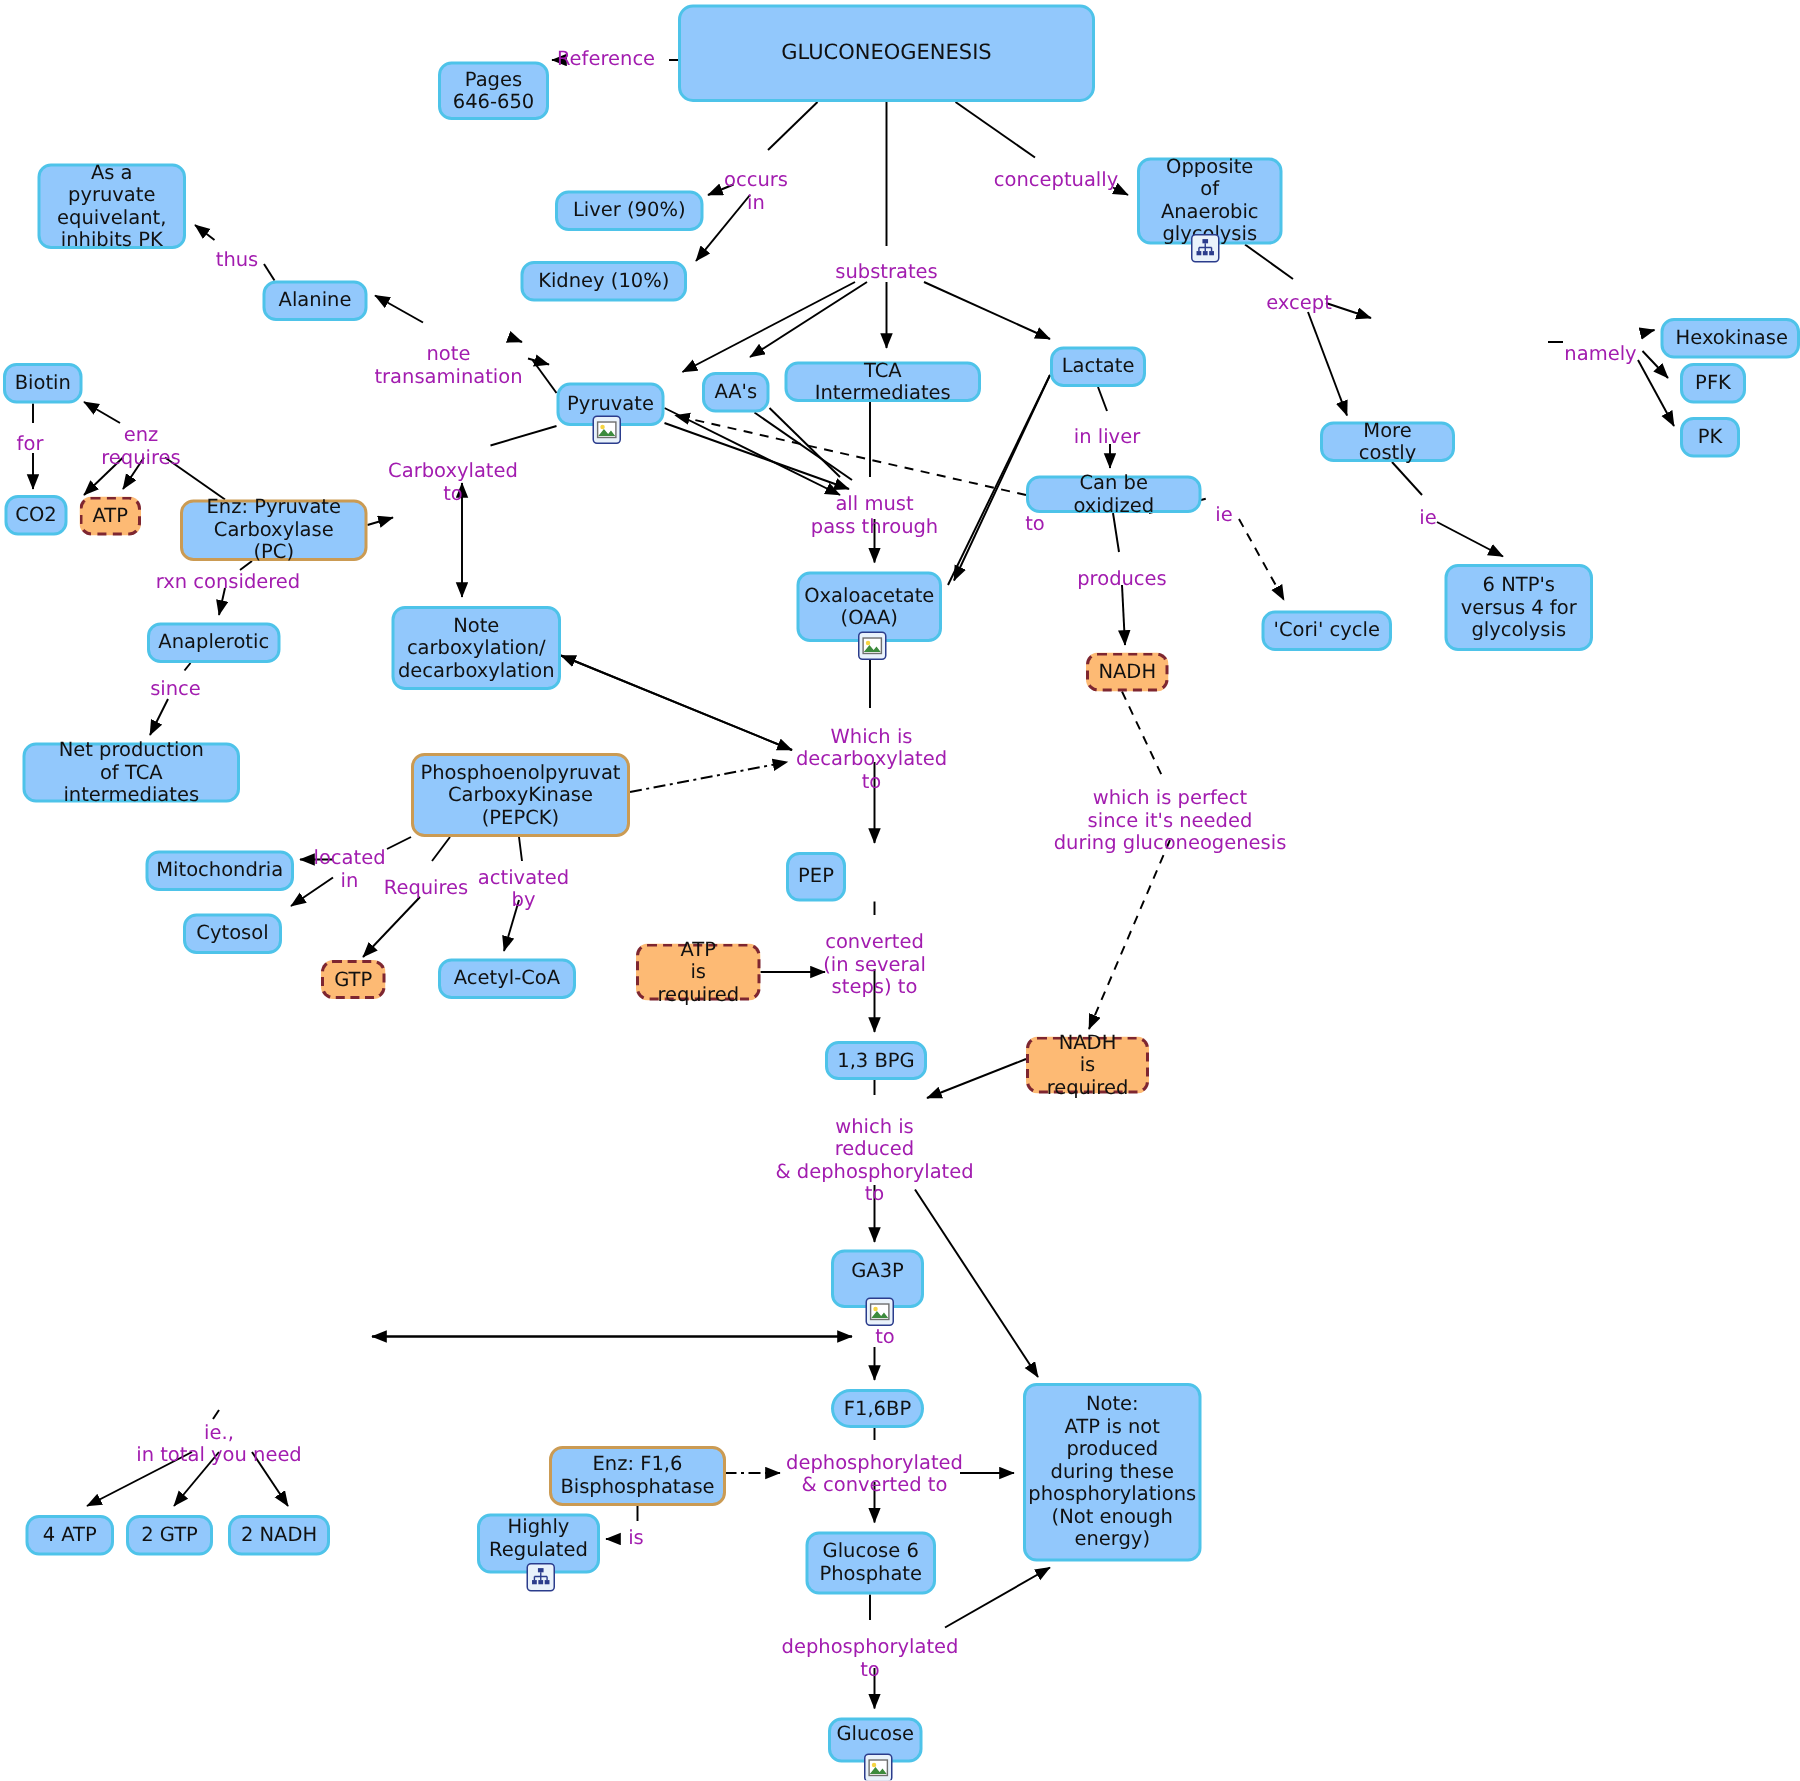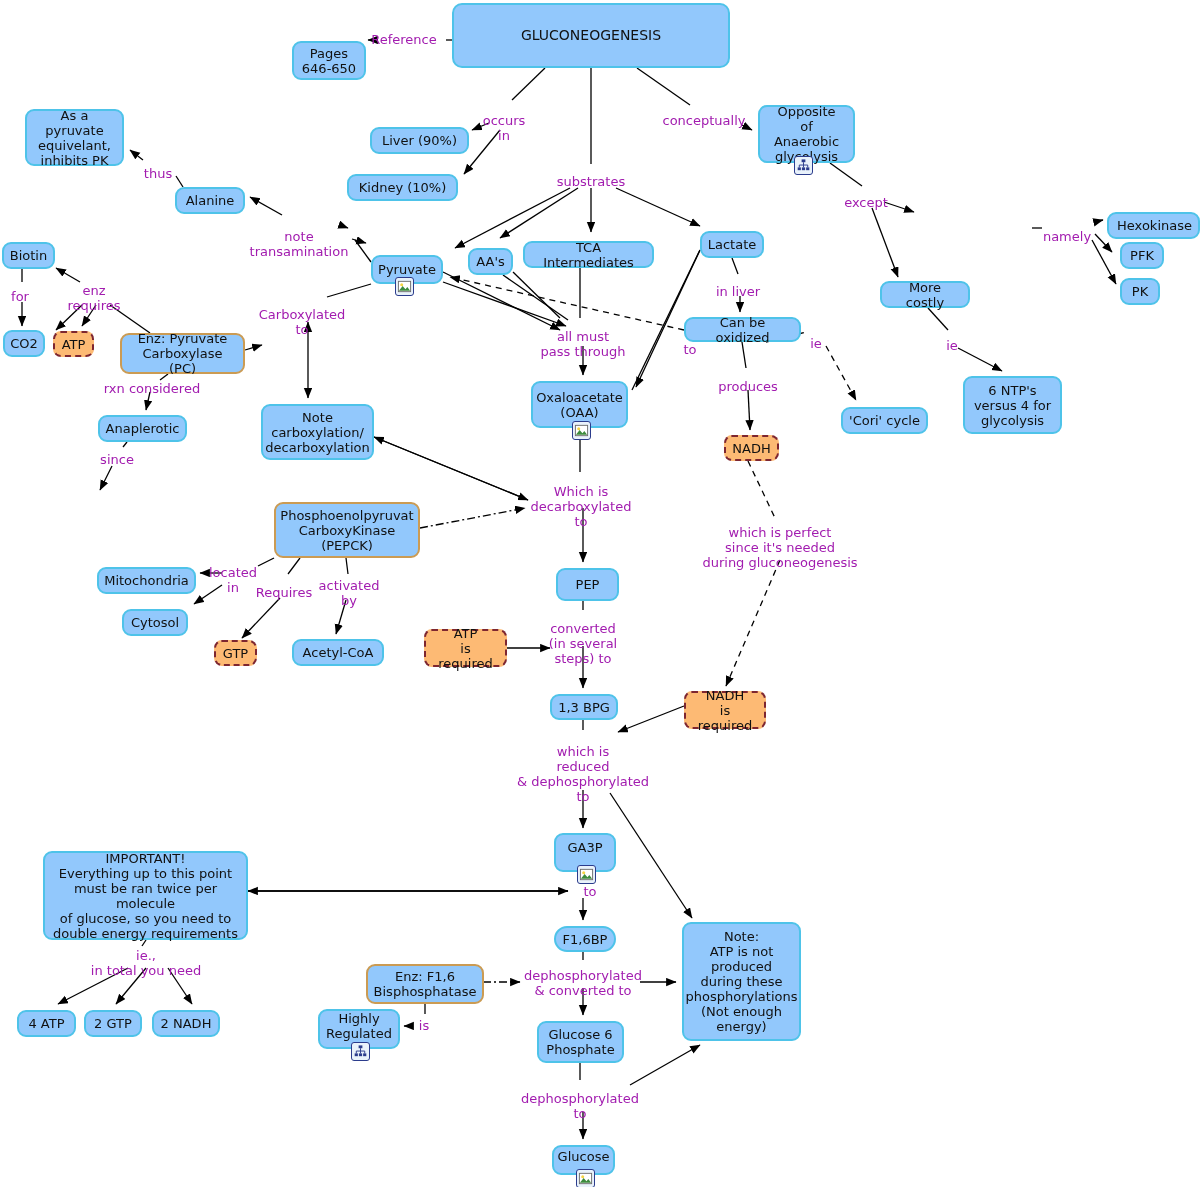--- a/index.html
+++ b/index.html
@@ -264,20 +264,22 @@
 
   <div class="node" style="left:3px;top:330px;width:42px;height:27px;"><span>CO2</span></div>
 
   <div class="node req" style="left:53px;top:331px;width:41px;height:26px;"><span>ATP</span></div>
 
   <div class="node enz" style="left:120px;top:333px;width:125px;height:41px;"><span>Enz: Pyruvate
 Carboxylase (PC)</span></div>
 
   <div class="node" style="left:98px;top:415px;width:89px;height:27px;"><span>Anaplerotic</span></div>
 
+  <div class="node" style="left:15px;top:495px;width:145px;height:40px;"><span>Net production
+of TCA intermediates</span></div>
 
   <div class="node" style="left:97px;top:567px;width:99px;height:27px;"><span>Mitochondria</span></div>
 
   <div class="node" style="left:122px;top:609px;width:66px;height:27px;"><span>Cytosol</span></div>
 
   <div class="node req" style="left:214px;top:640px;width:43px;height:26px;text-align:right;"><span>GTP</span></div>
 
   <div class="node" style="left:292px;top:639px;width:92px;height:27px;"><span>Acetyl-CoA</span></div>
 
   <div class="node enz" style="left:274px;top:502px;width:146px;height:56px;"><span>Phosphoenolpyruvat
@@ -319,43 +321,38 @@
 (OAA)</span>
     <span class="badge" style="left:39px;top:38px;">
       <svg width="15" height="15" viewBox="0 0 16 16">
           <rect x="1.5" y="2.5" width="13" height="11" fill="#fff" stroke="#6f6f6f" stroke-width="1"></rect>
           <circle cx="5" cy="6" r="1.6" fill="#f5d442"></circle>
           <path d="M2,12.5 L6,7.5 L9,11 L11,8.5 L14,12.5 z" fill="#3d8b3d"></path>
         </svg>
     </span>
   </div>
 
-  <div class="node" style="left:556px;top:568px;width:63px;height:33px;justify-content:center;"><span>PEP</span></div>
+  <div class="node" style="left:524px;top:568px;width:40px;height:33px;justify-content:center;"><span>PEP</span></div>
 
   <div class="node req" style="left:424px;top:629px;width:83px;height:38px;"><span>ATP
 is required</span></div>
 
   <div class="node" style="left:550px;top:694px;width:68px;height:26px;"><span>1,3 BPG</span></div>
 
   <div class="node" style="left:554px;top:833px;width:62px;height:39px;">
     <span style="position:relative;top:-5px;">GA3P</span>
     <span class="badge" style="left:21px;top:30px;">
       <svg width="15" height="15" viewBox="0 0 16 16">
           <rect x="1.5" y="2.5" width="13" height="11" fill="#fff" stroke="#6f6f6f" stroke-width="1"></rect>
           <circle cx="5" cy="6" r="1.6" fill="#f5d442"></circle>
           <path d="M2,12.5 L6,7.5 L9,11 L11,8.5 L14,12.5 z" fill="#3d8b3d"></path>
         </svg>
     </span>
   </div>
 
-  <div class="node" style="left:43px;top:851px;width:205px;height:89px;"><span>IMPORTANT!
-Everything up to this point
-must be ran twice per molecule
-of glucose, so you need to
-double energy requirements</span></div>
 
   <div class="node" style="left:17px;top:1010px;width:59px;height:27px;"><span>4 ATP</span></div>
 
   <div class="node" style="left:84px;top:1010px;width:58px;height:27px;"><span>2 GTP</span></div>
 
   <div class="node" style="left:152px;top:1010px;width:68px;height:27px;"><span>2 NADH</span></div>
 
   <div class="node" style="left:554px;top:926px;width:62px;height:26px;border-radius:13px;"><span>F1,6BP</span></div>
 
   <div class="node enz" style="left:366px;top:964px;width:118px;height:40px;"><span>Enz: F1,6

